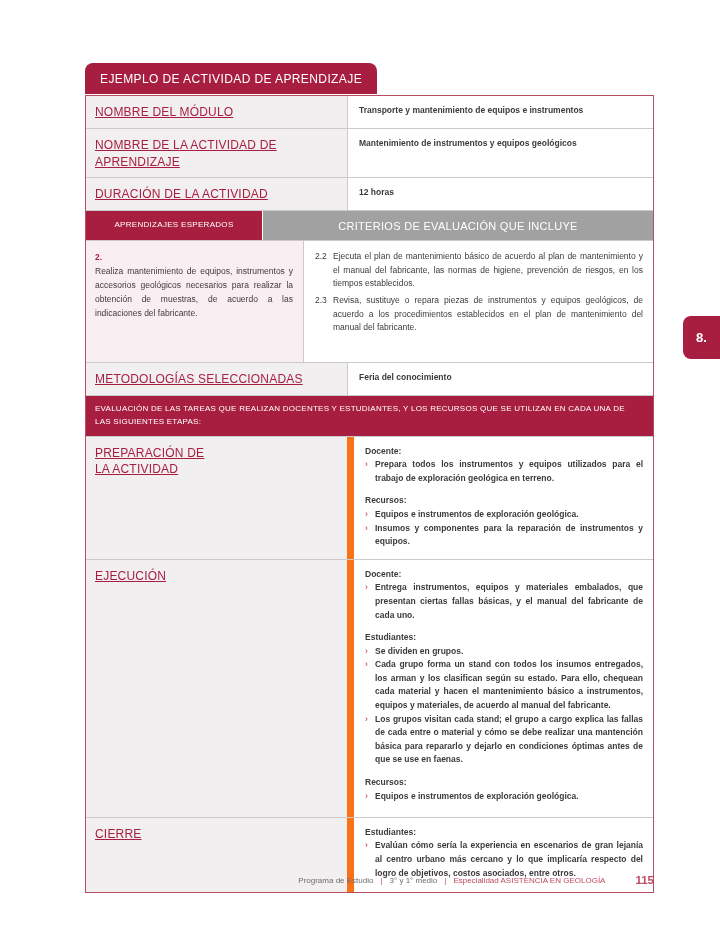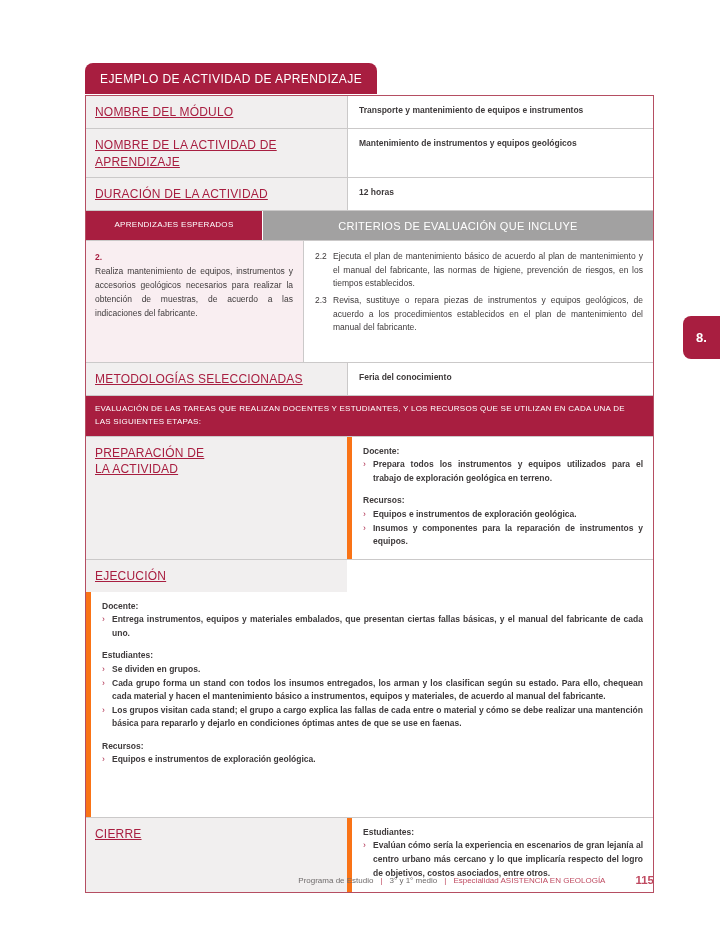--- a/index.html
+++ b/index.html
@@ -102,29 +102,29 @@
   .banner-row {
     background: #a81e40;
     color: #fff;
     font-size: 8px;
     letter-spacing: 0.25px;
     line-height: 1.6;
     padding: 7px 12px 7px 9px;
     border-bottom: 1px solid #cbc9c9;
   }
 
-  .etapa-value { flex: 1; background: #fff; border-left: 5px solid #f97316; padding: 8px 10px 8px 11px; }
+  .etapa-value { flex: 1; background: #fff; border-left: 7px solid #f97316; padding: 8px 10px 8px 11px; }
   .section { margin-bottom: 9px; }
   .section:last-child { margin-bottom: 2px; }
   .section-heading { font-size: 8.5px; font-weight: bold; line-height: 1.6; color: #3e3a3b; }
   .bullet { display: flex; font-size: 8.5px; line-height: 1.6; }
   .bullet-mark { width: 10px; flex: none; color: #a81e40; }
   .bullet-text { flex: 1; text-align: justify; font-weight: bold; }
   .min-prep { min-height: 111px; }
-  .min-ejec { min-height: 258px; flex-direction: column; }
+  .min-ejec { min-height: 258px; }
   .min-cierre { min-height: 74px; }
 
   
   .side-tab {
     position: absolute;
     right: 0; top: 316px;
     width: 37px; height: 43px;
     background: #a81e40;
     border-radius: 8px 0 0 8px;
     color: #fff;

